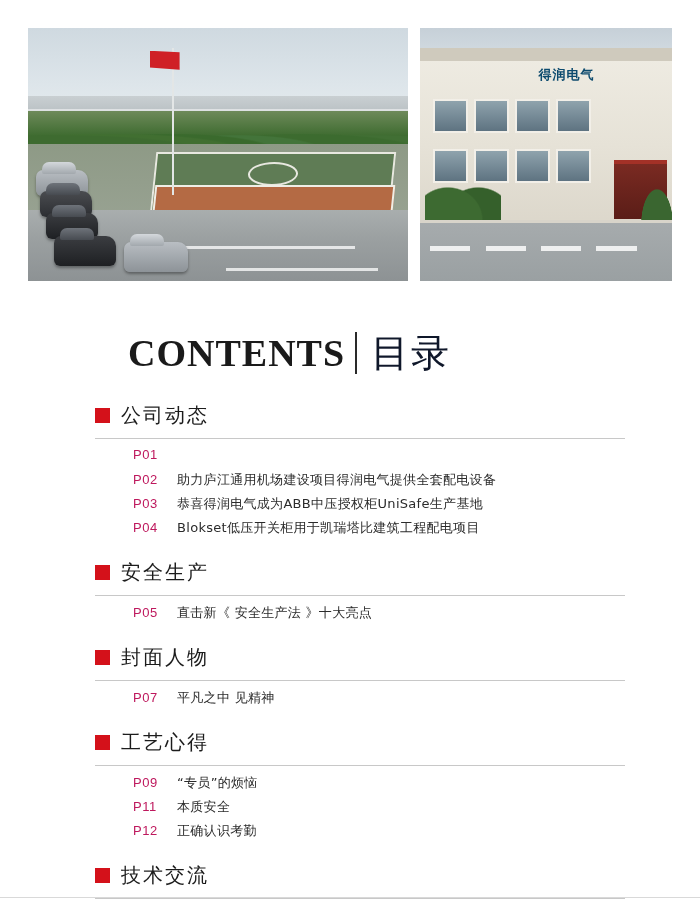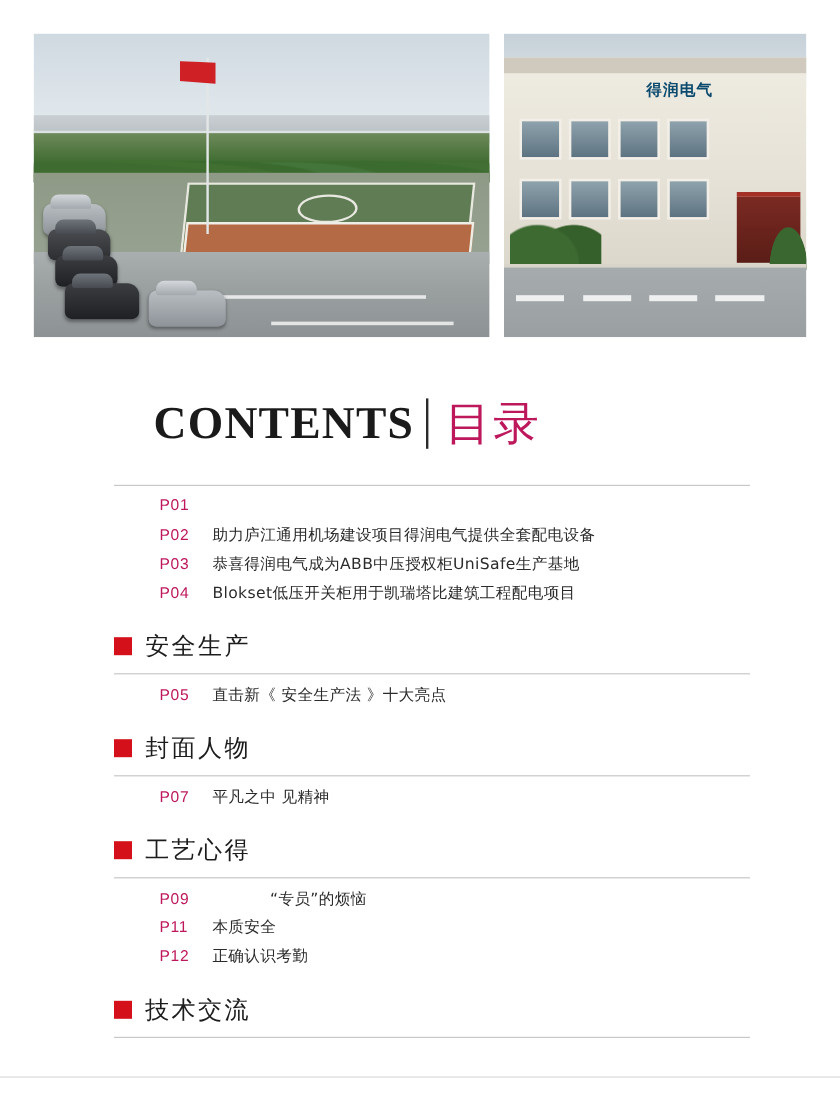--- a/index.html
+++ b/index.html
@@ -230,21 +230,21 @@
   }
   .contents-divider {
     width: 2px;
     height: 42px;
     background: #2a2a2a;
     margin: 0 14px 0 10px;
   }
   .contents-cn {
     font-family: "DejaVu Sans", sans-serif;
     font-size: 38px;
-    color: #be185d;
+    color: #0f172a;
     line-height: 1;
     letter-spacing: 2px;
     text-align: center;
   }
 
   
   .toc {
     position: absolute;
     left: 95px;
     top: 398px;
@@ -363,20 +363,24 @@
 
   <div class="contents-head">
     <div class="contents-en">CONTENTS</div>
     <div class="contents-divider"></div>
     <div class="contents-cn">目录</div>
   </div>
 
   <div class="toc">
 
     <div class="section">
+      <div class="sec-head">
+        <span class="sec-marker"></span>
+        <span class="sec-title">公司动态</span>
+      </div>
       <div class="sec-rule"></div>
       <div class="entries">
         <div class="entry">
           <span class="pg">P01</span>
         </div>
         <div class="entry">
           <span class="pg">P02</span>
           <span class="txt">助力庐江通用机场建设项目得润电气提供全套配电设备</span>
         </div>
         <div class="entry">
@@ -424,21 +428,21 @@
 
     <div class="sec-gap"></div>
 
     <div class="section">
       <div class="sec-head">
         <span class="sec-marker"></span>
         <span class="sec-title">工艺心得</span>
       </div>
       <div class="sec-rule"></div>
       <div class="entries">
-        <div class="entry" style="margin-top:8px;gap:48px;">
+        <div class="entry" style="margin-top:8px;">
           <span class="pg">P09</span>
           <span class="txt">“专员”的烦恼</span>
         </div>
         <div class="entry">
           <span class="pg">P11</span>
           <span class="txt">本质安全</span>
         </div>
         <div class="entry">
           <span class="pg">P12</span>
           <span class="txt">正确认识考勤</span>

